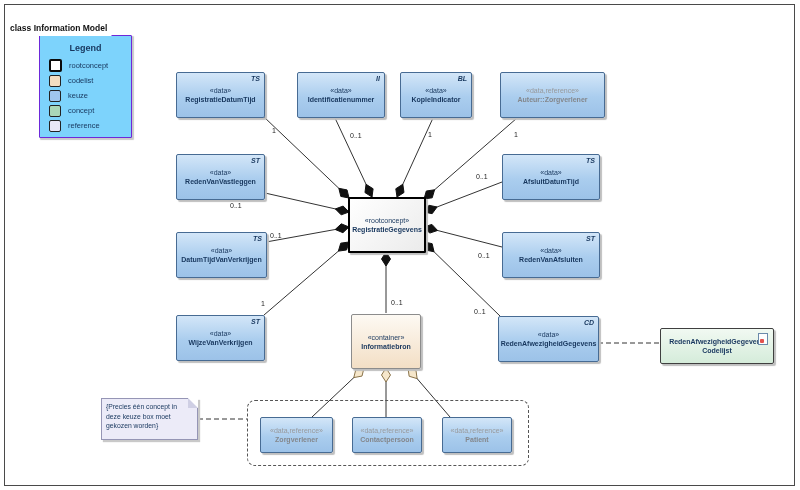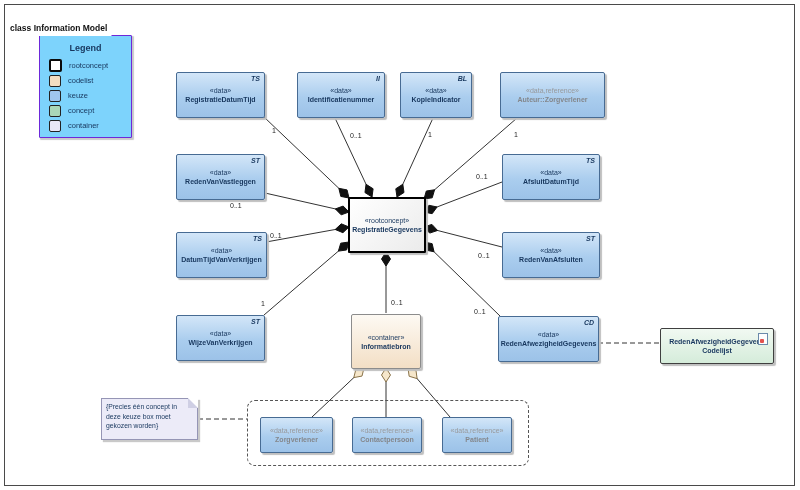--- a/index.html
+++ b/index.html
@@ -100,21 +100,21 @@
     <div class="legend-item">
       <span class="lg-swatch" style="background: rgb(159, 198, 238);"></span>
       <span class="lg-label">keuze</span>
     </div>
     <div class="legend-item">
       <span class="lg-swatch" style="background: rgb(170, 215, 184);"></span>
       <span class="lg-label">concept</span>
     </div>
     <div class="legend-item">
       <span class="lg-swatch" style="background: rgb(232, 231, 247);"></span>
-      <span class="lg-label">container</span>
+      <span class="lg-label">reference</span>
     </div>
   </div>
 
   <div class="box" style="left:176px;top:72px;width:89px;height:46px;">
     <span class="tag">TS</span>
     <div class="stereo">«data»</div>
     <div class="bname">RegistratieDatumTijd</div>
   </div>
   <div class="box" style="left:297px;top:72px;width:88px;height:46px;">
     <span class="tag">II</span>

